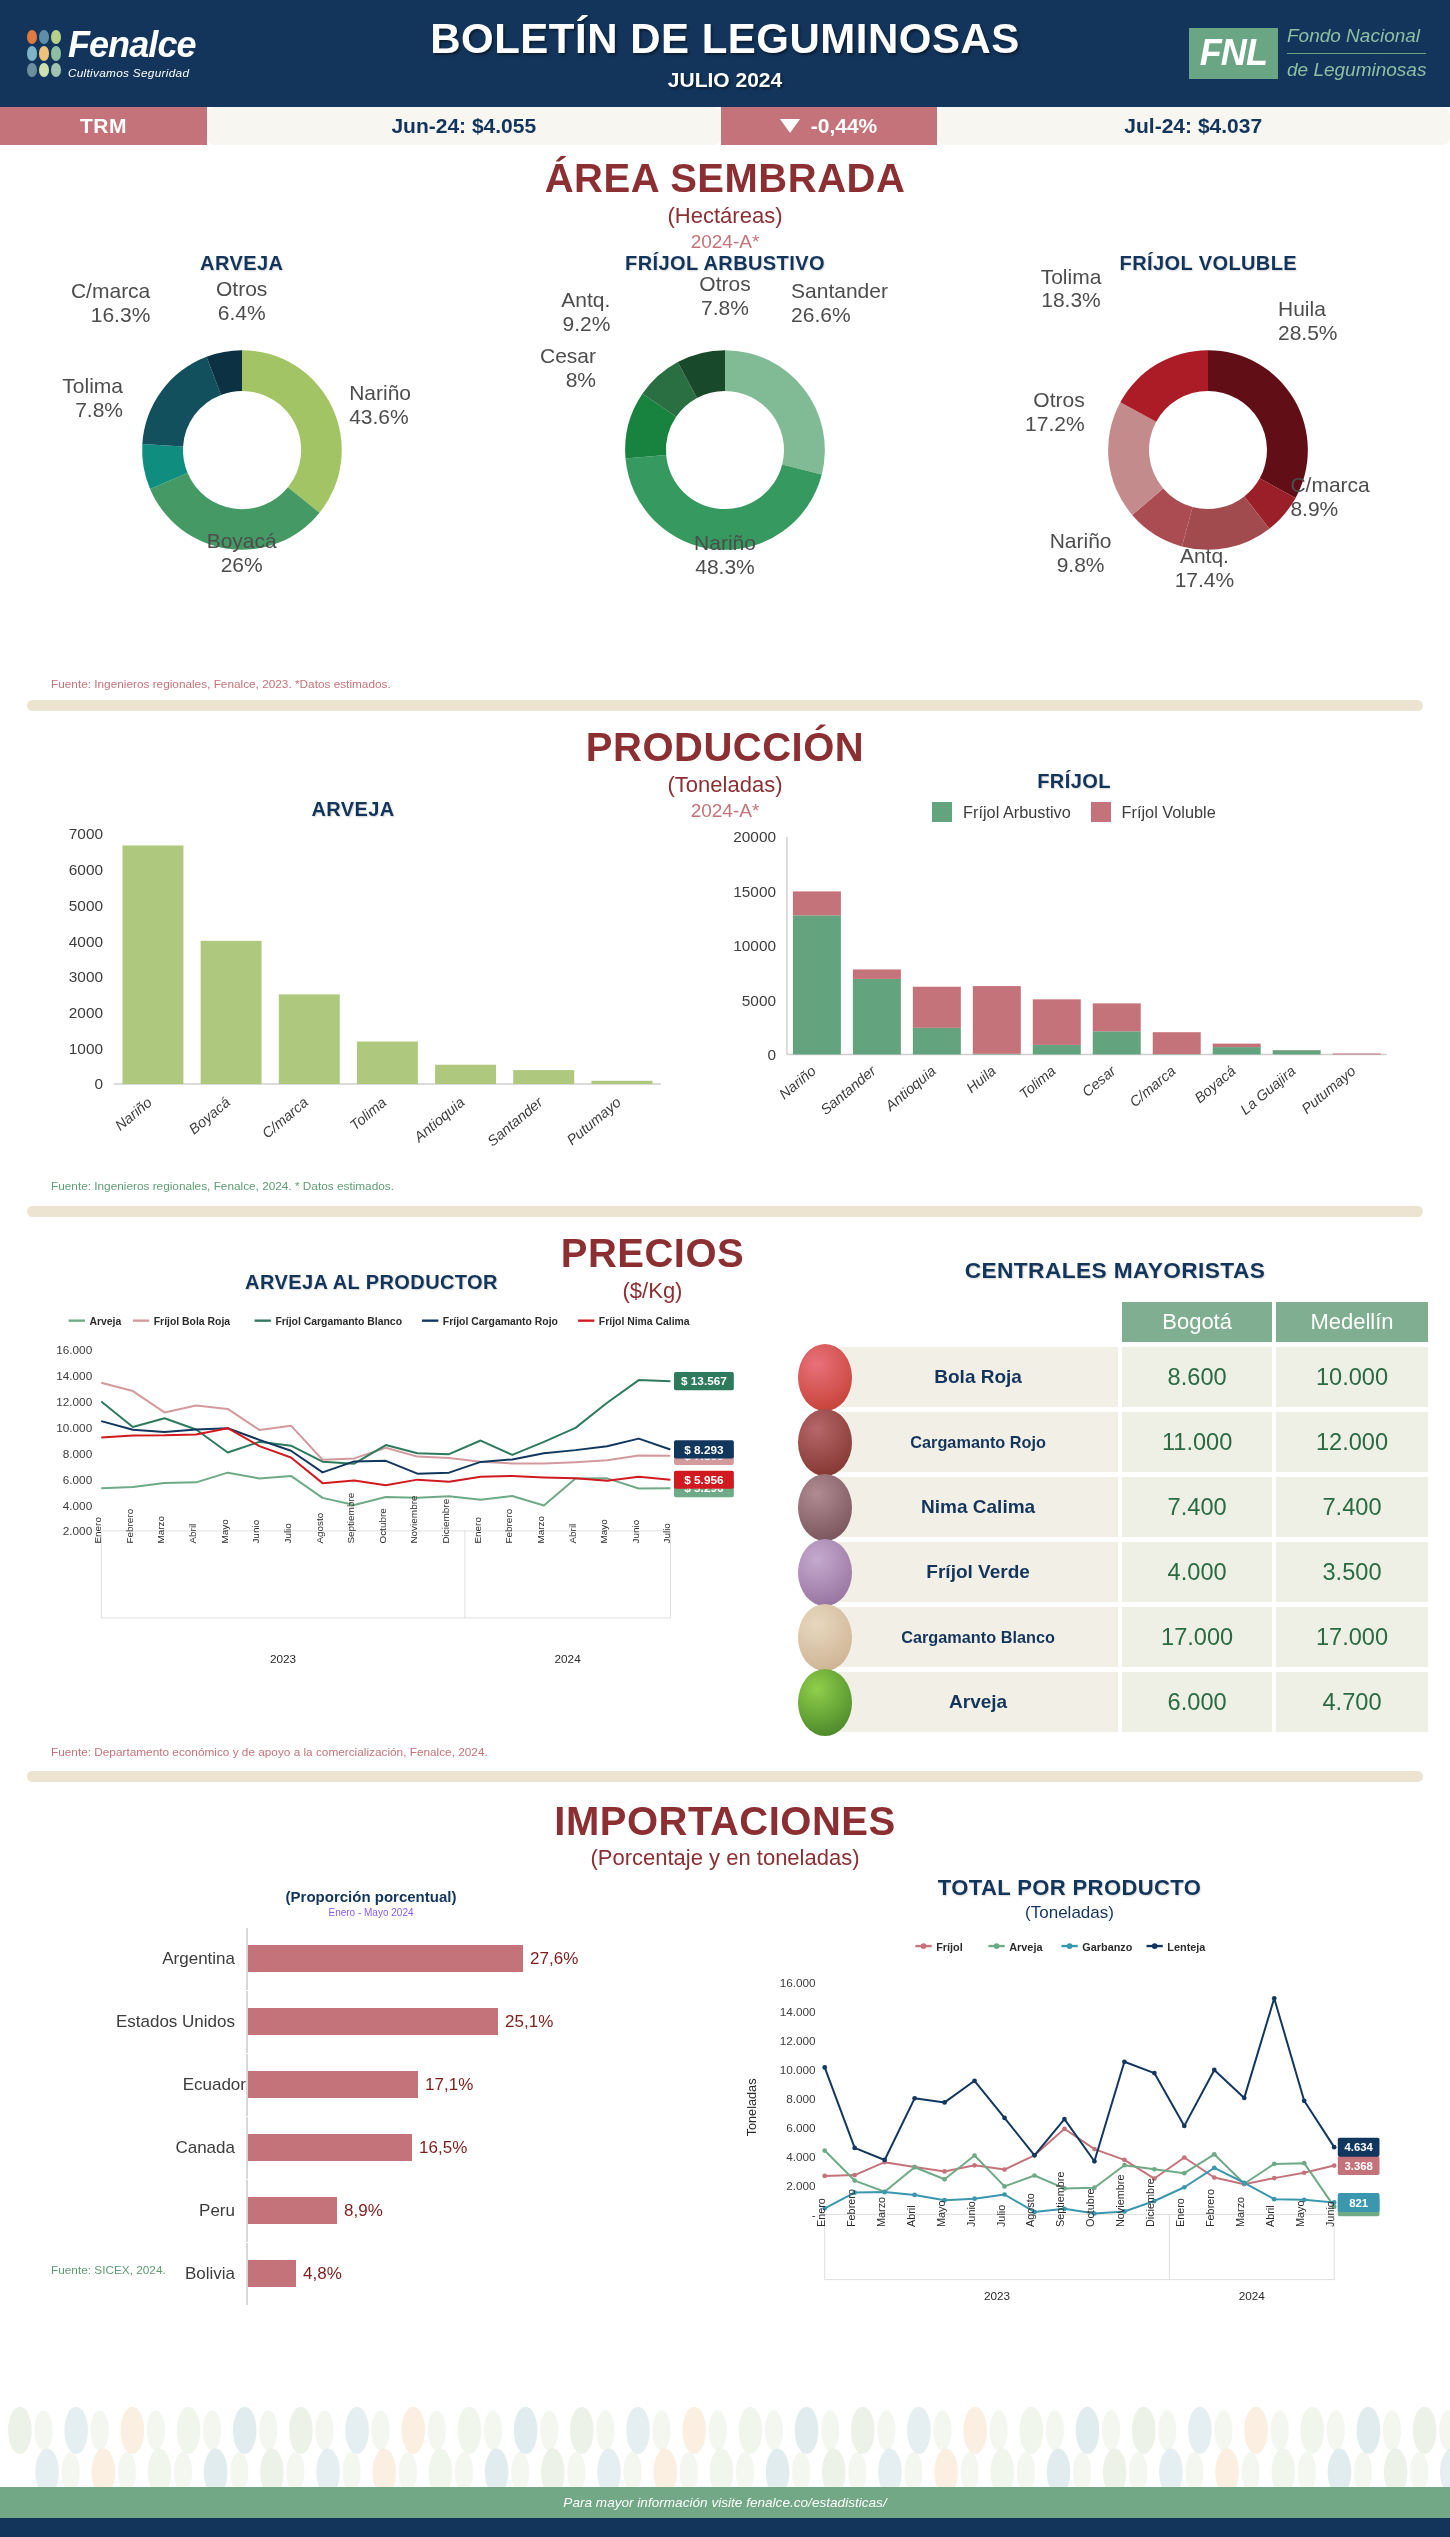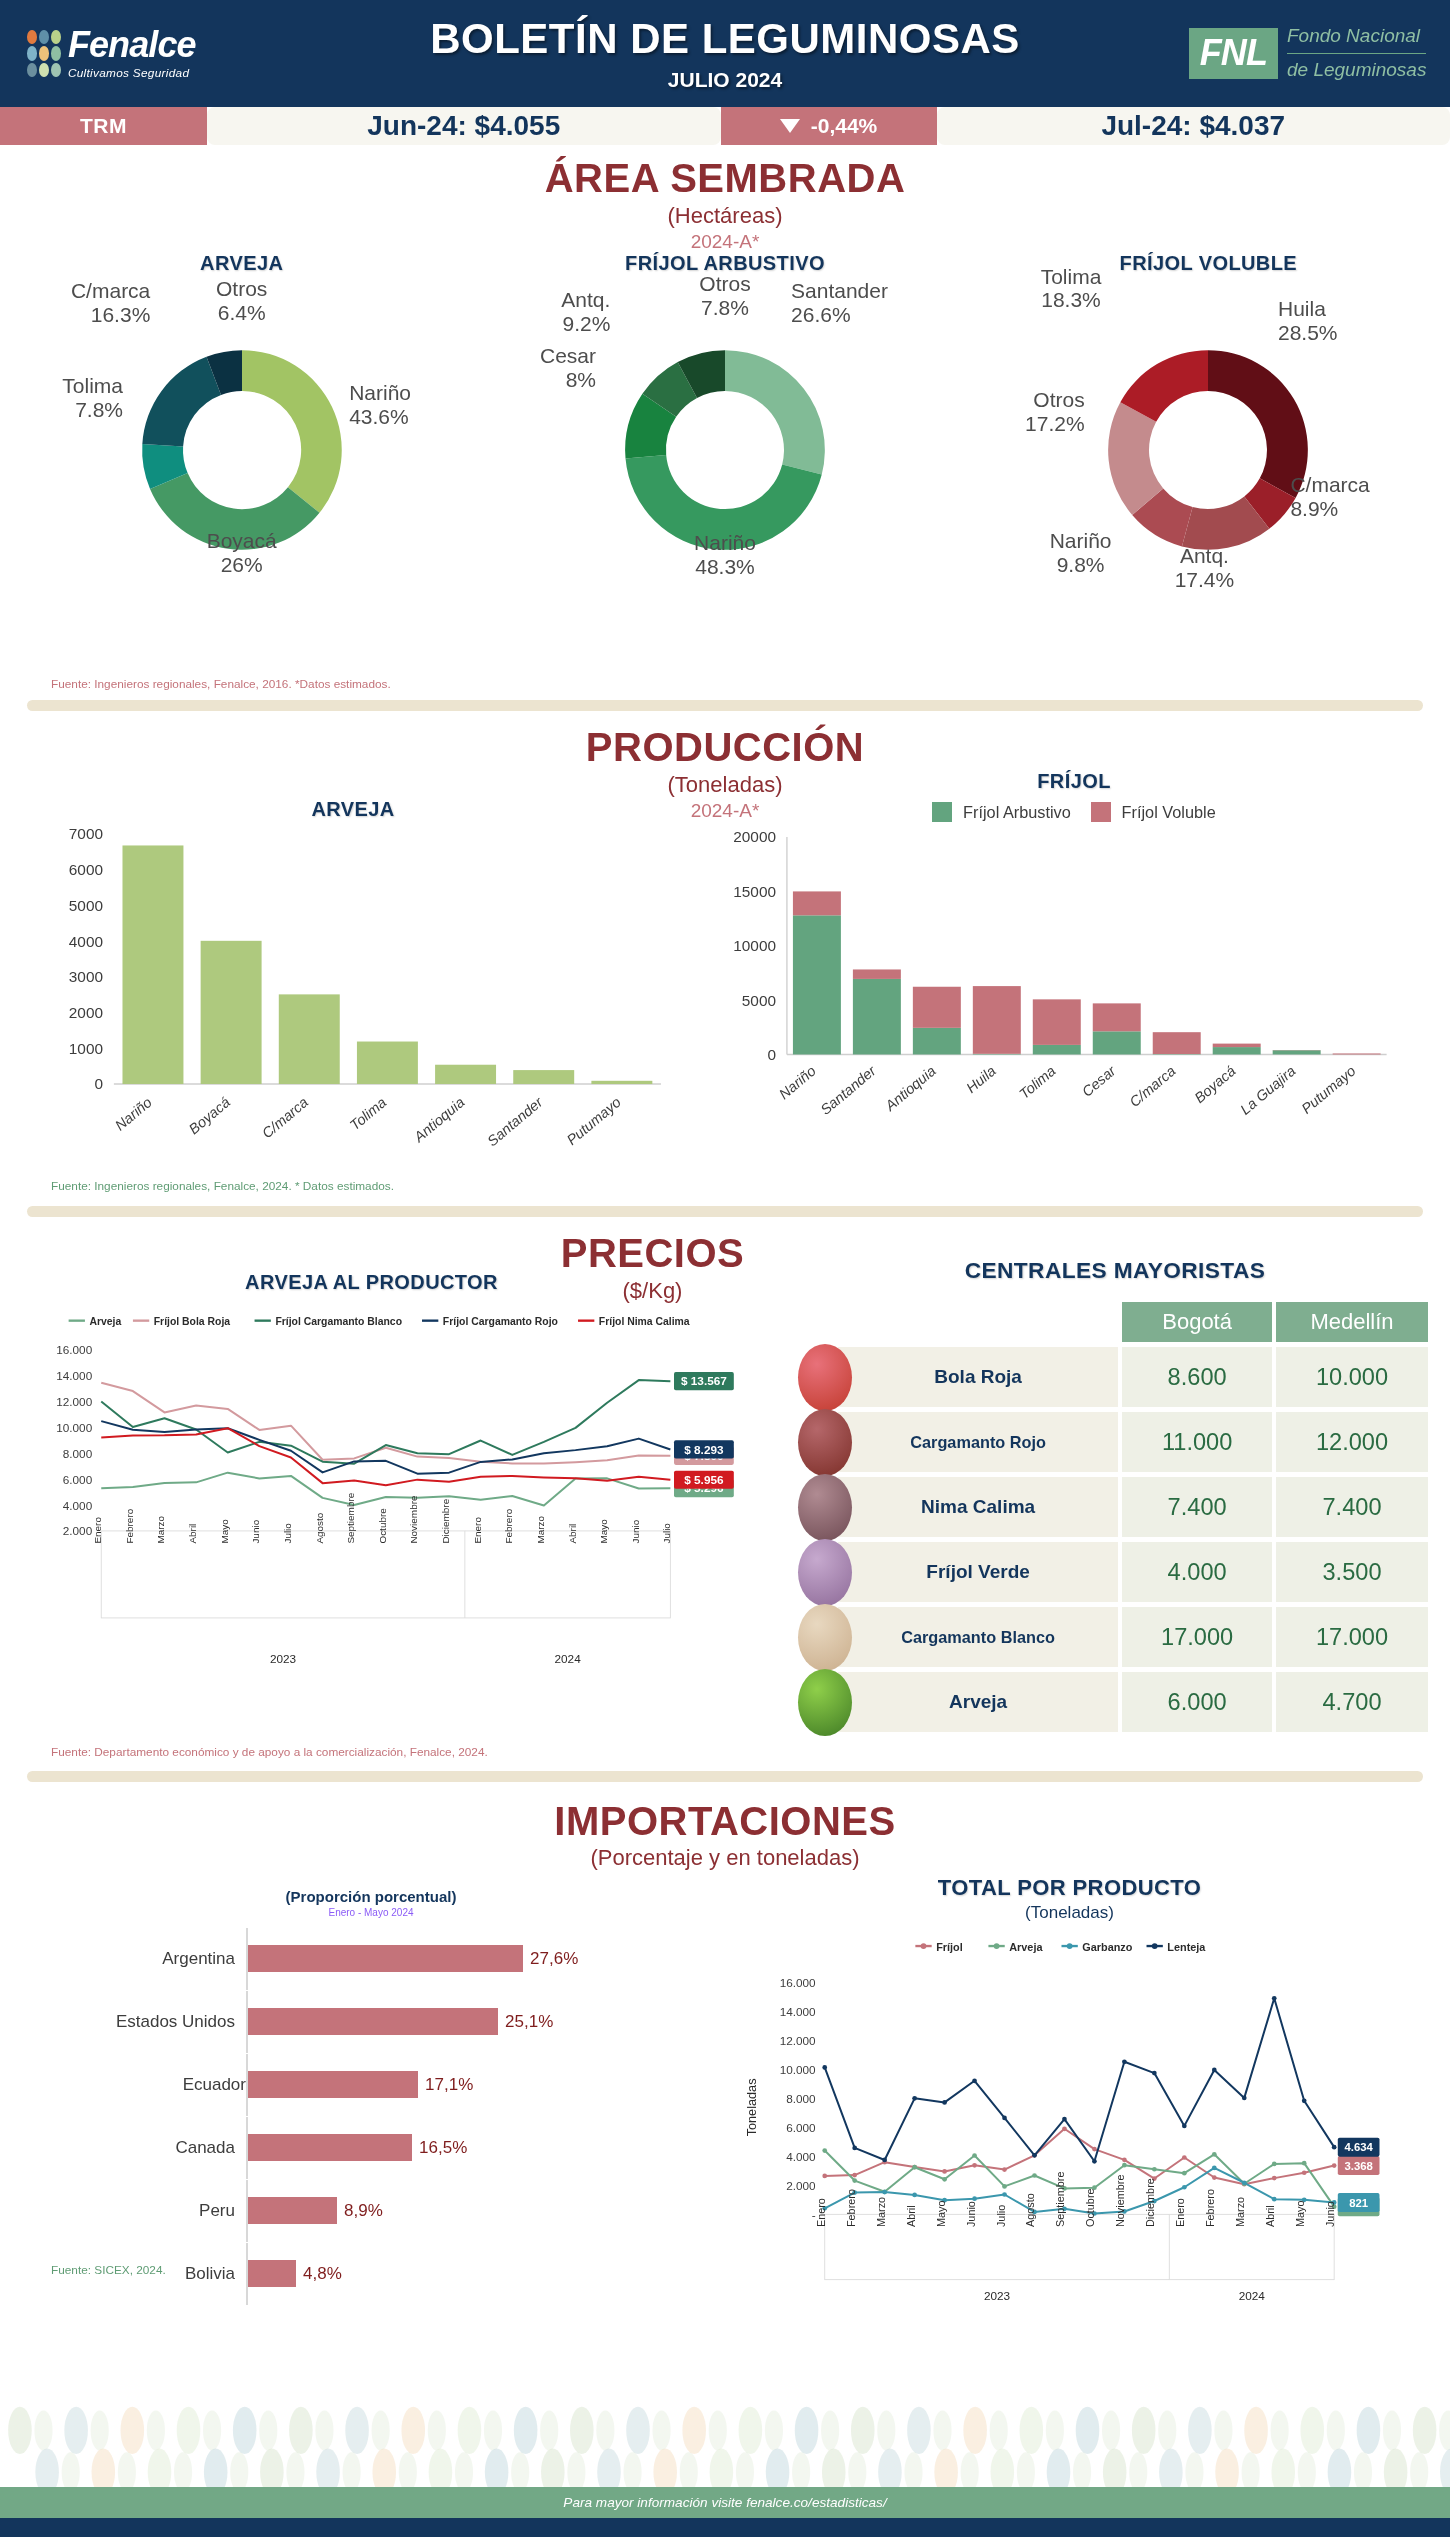--- a/index.html
+++ b/index.html
@@ -23,21 +23,21 @@
   .fnl-box { background:#6ba684; color:#fff; font-size:36px; font-weight:bold; font-style:italic;
              padding:7.3px 11px; line-height:1; letter-spacing:-0.9px;}
   .fnl-lines { color:#8fbfa3; font-size:19px; font-style:italic; line-height:1.5; }
   .fnl-lines .rule { height:1.8px; background:#6ba684; margin:1.8px 0; }
 
   
   .trm { height:38px; display:flex; }
   .trm-label { width:207px; background:#c4737a; color:#fff; display:flex; align-items:center;
                justify-content:center; font-size:21px; font-weight:bold; letter-spacing:0.5px;}
   .trm-c { background:#f7f6f0; display:flex; align-items:center; justify-content:center;
-           color:#13355c; font-size:28px; font-weight:bold;border-radius:8px; }
+           color:#13355c; font-size:21px; font-weight:bold;border-radius:8px; }
   .trm-jun { flex:1; }
   .trm-pct { width:216px; background:#c4737a; color:#fff; display:flex; align-items:center;
              justify-content:center; gap:11px; font-size:21px; font-weight:bold;}
   .trm-jul { flex:1; }
   .tri-down { width:0;height:0;border-left:10px solid transparent;border-right:10px solid transparent;
               border-top:14.5px solid #ffffff; }
 
   
   .sec-title { text-align:center; }
   .sec-title .t1 { color:#8c2f33; font-size:40px; font-weight:bold; letter-spacing:0.5px; }
@@ -224,21 +224,21 @@
       </div>
       <div class="dlabel" style="right:23.6px;top:221px;width:136px;">
         <span>C/marca</span><br><span>8.9%</span>
       </div>
       <div class="dlabel" style="right:54px;top:45px;width:118px;">
         <span>Huila</span><br><span>28.5%</span>
       </div>
     </div>
   </div>
 
-  <div class="source" style="position:absolute;left:51px;bottom:25px;">Fuente: Ingenieros regionales, Fenalce, 2016. *Datos estimados.</div>
+  <div class="source" style="position:absolute;left:51px;bottom:25px;">Fuente: Ingenieros regionales, Fenalce, 2023. *Datos estimados.</div>
   <div class="divider" style="position:absolute;left:0;right:0;bottom:5.4px;"></div>
 </div>
 
 <div class="sec2">
   <div class="sec-title" style="position:absolute;left:0;right:0;top:9px;">
     <div class="t1">PRODUCCIÓN</div>
     <div class="t2">(Toneladas)</div>
     <div class="t3">2024-A*</div>
   </div>
 

